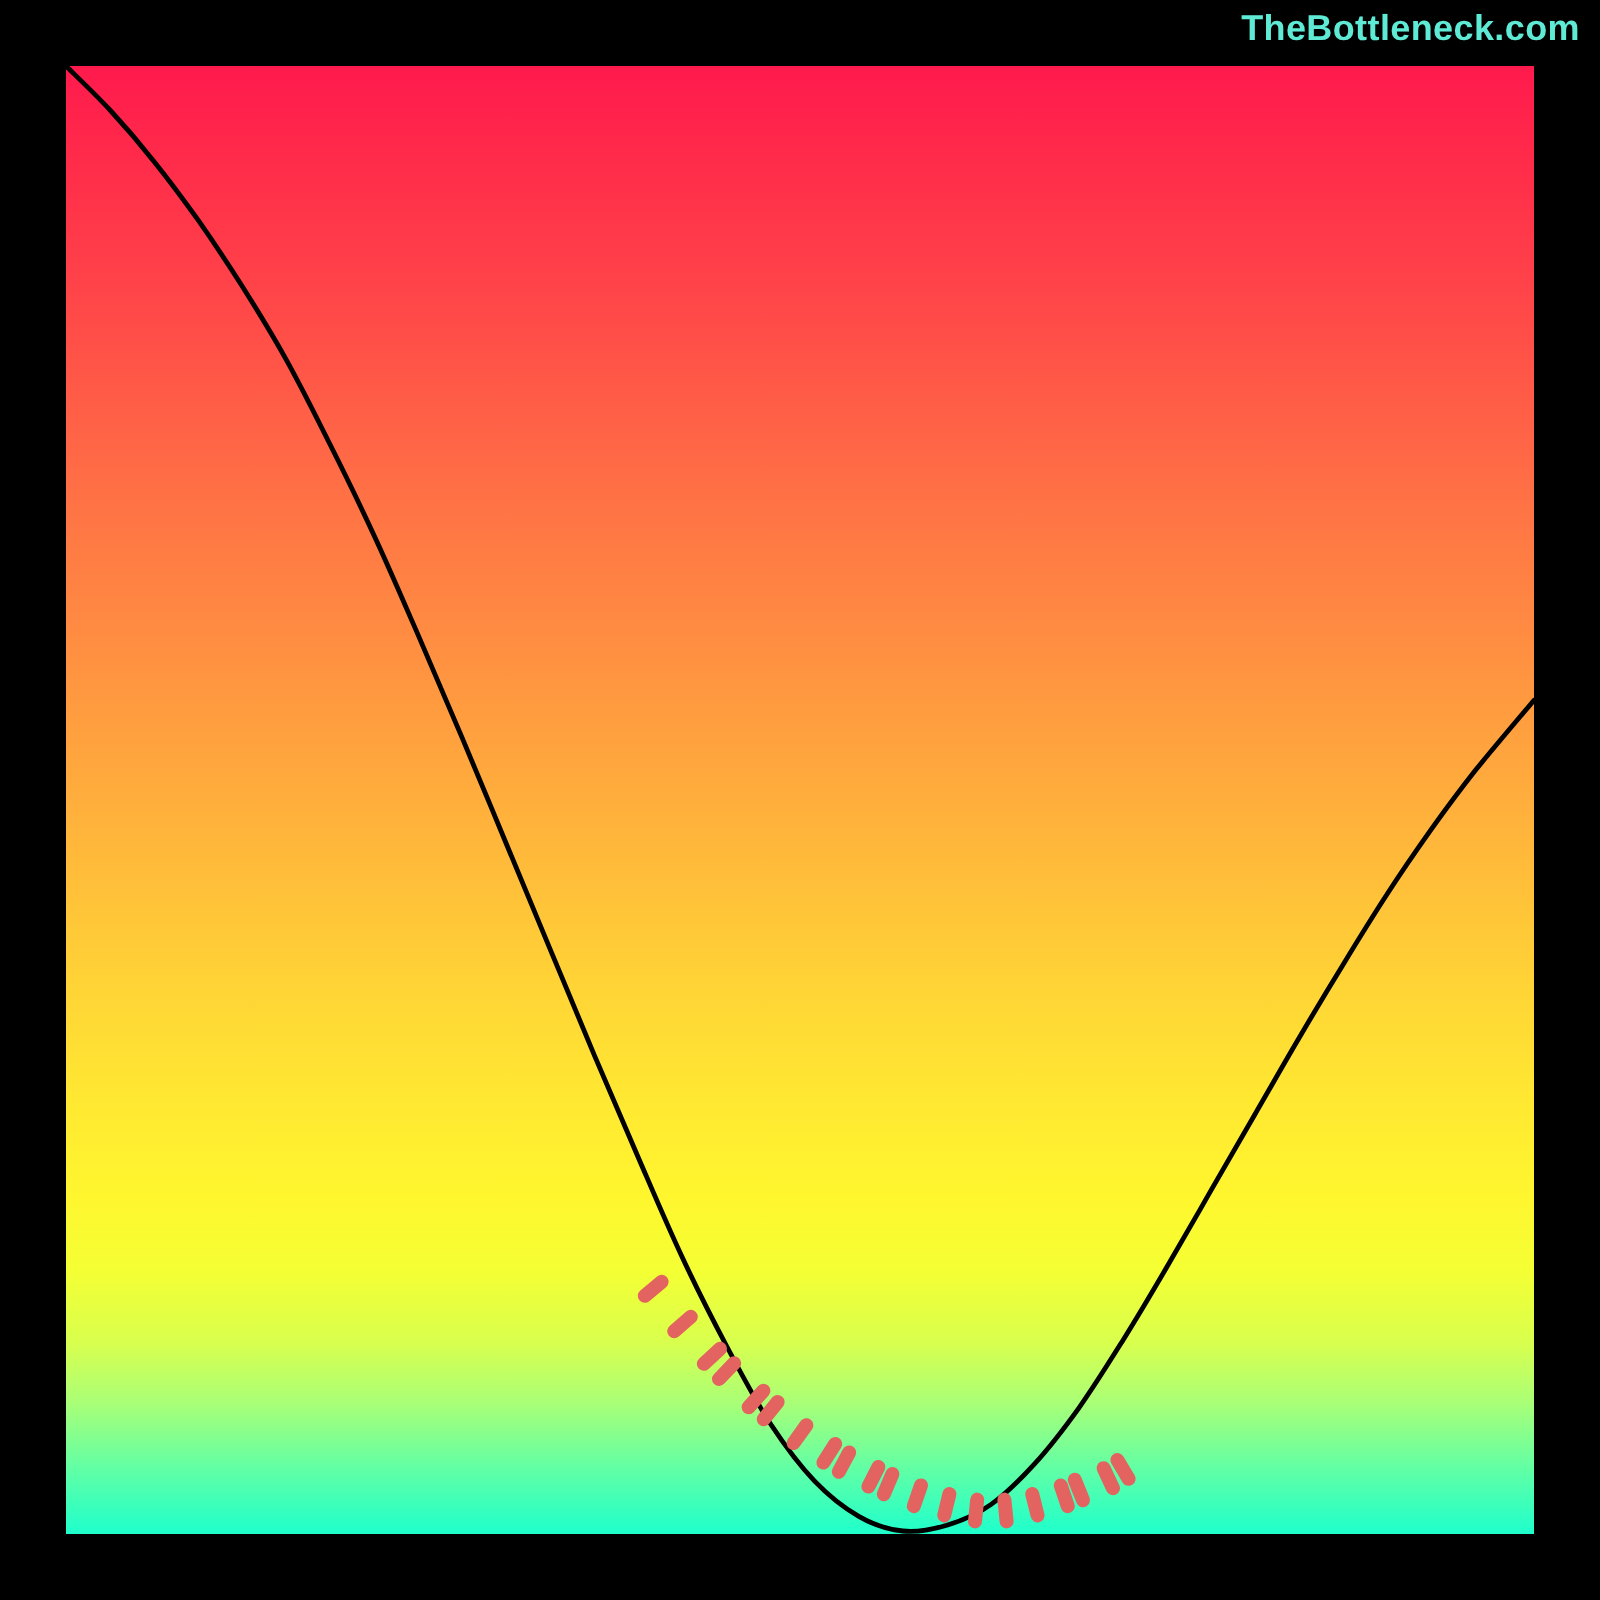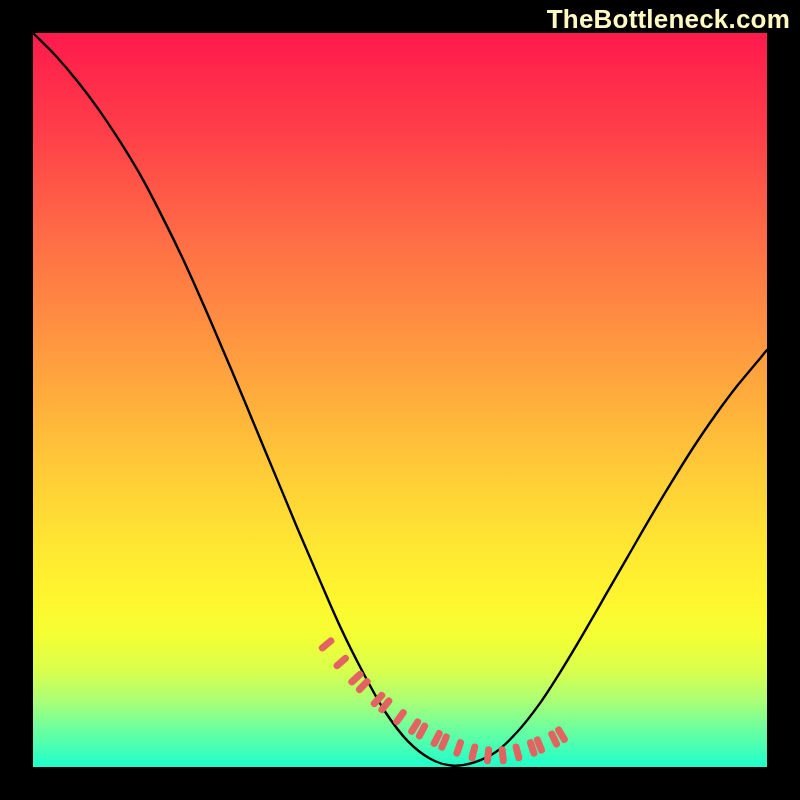--- a/index.html
+++ b/index.html
@@ -32,22 +32,22 @@
       #f4ff33 82%,
       #d8ff4e 87%,
       #aaff76 91%,
       #6affa0 95%,
       #1effcc 100%);
   }
   .watermark {
     position: absolute;
     top: 4px;
     right: 10px;
-    color: #fef9c3;
-    font-size: 26px;
+    color: #5eead4;
+    font-size: 18px;
     font-weight: bold;
     letter-spacing: 0.2px;
     text-align: right;
   }
   svg.plot {
     position: absolute;
     left: 33px;
     top: 33px;
     width: 734px;
     height: 734px;

